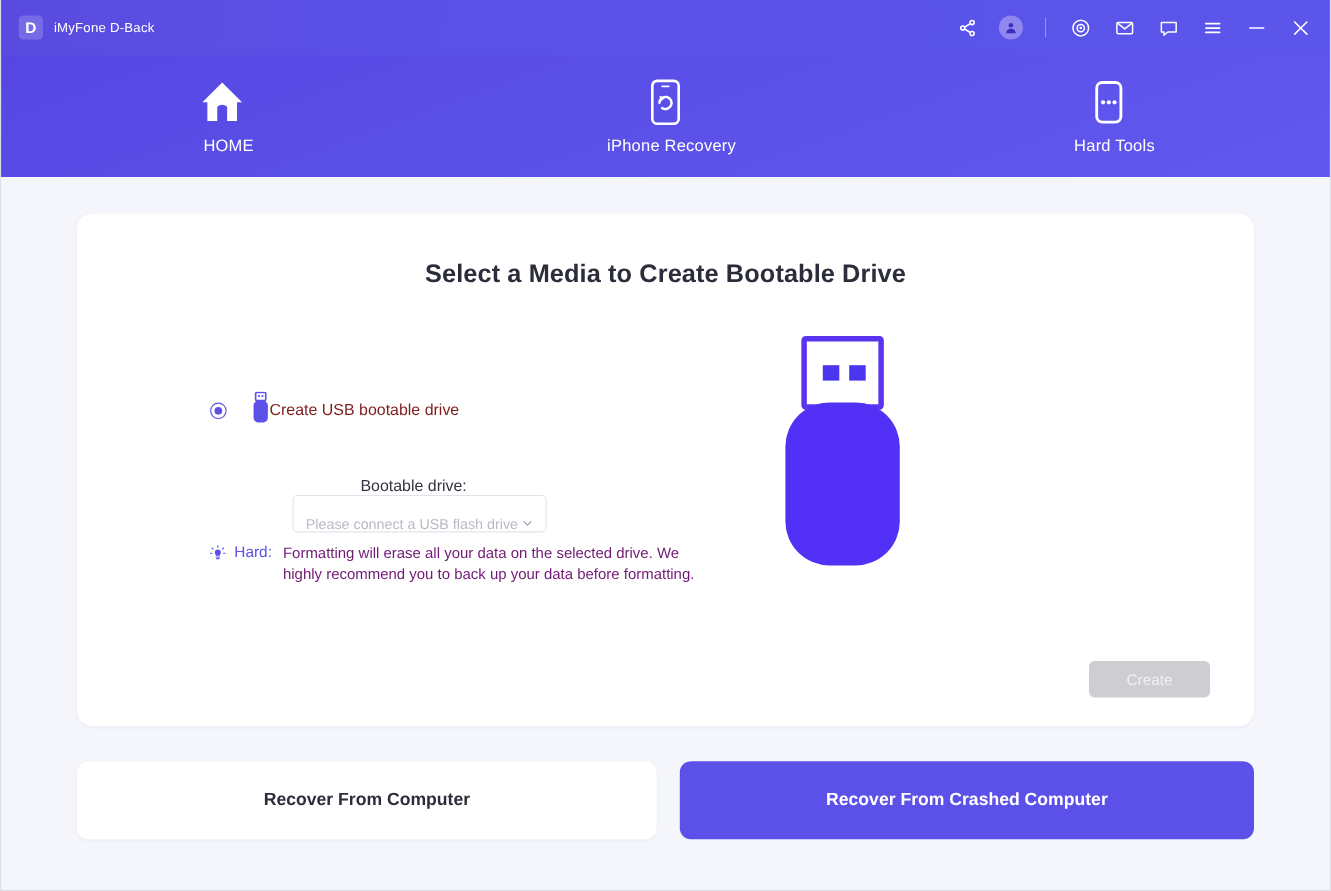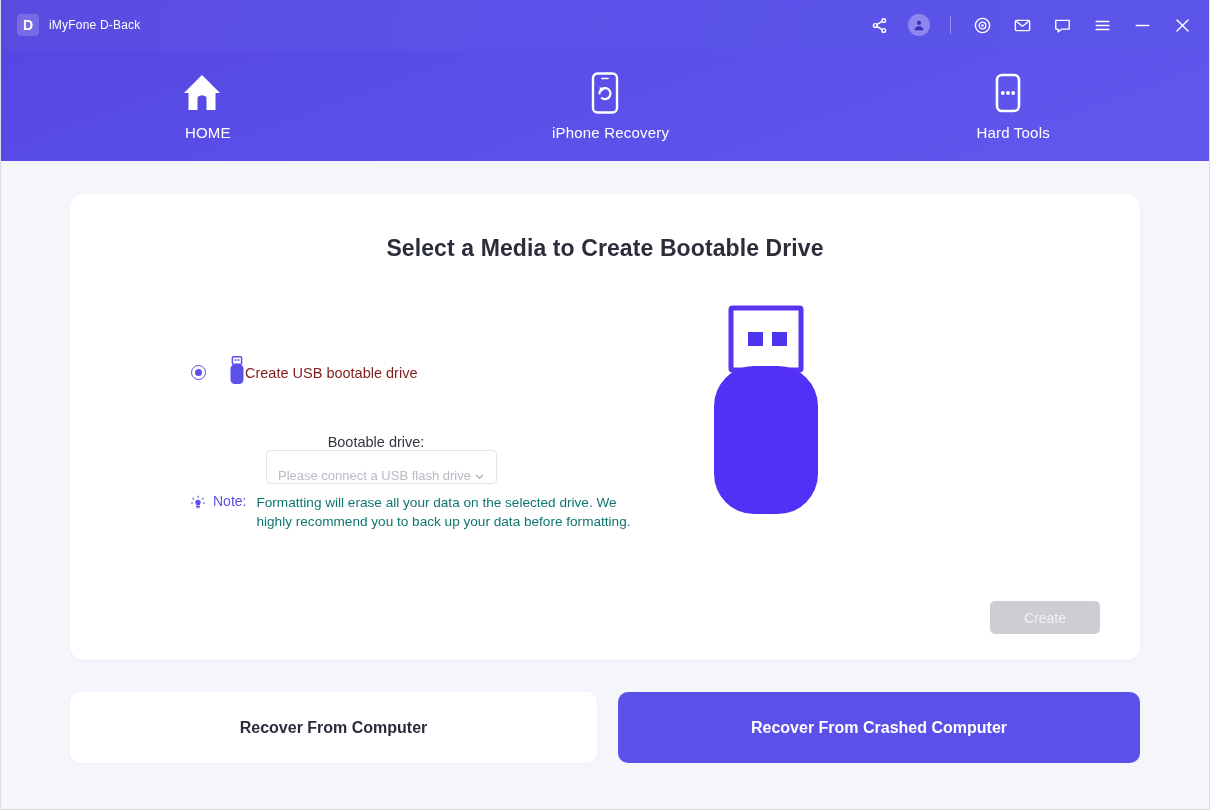--- a/index.html
+++ b/index.html
@@ -175,22 +175,22 @@
     font-size: 14.5px;
     color: #33343f;
     margin-right: 11px;
     white-space: nowrap;
   }
   .select {
     width: 231px; height: 34px;
     border: 1px solid #e2e3ea;
     border-radius: 4px;
     background: #ffffff;
-    display: flex; align-items: flex-end;
-    padding: 0 10px 0 11px;
+    display: flex; align-items: flex-start;
+    padding: 18px 10px 0 11px;
     cursor: pointer;
   }
   .select-value {
     font-size: 13px;
     color: #b9bac4;
     flex: 1;
     white-space: nowrap;
     overflow: hidden;
   }
   .chev { flex: none; color: #9b9cab; display: flex; }
@@ -207,21 +207,21 @@
     flex: none;
     margin-left: 7px;
     font-size: 14px;
     color: #5b51e8;
     white-space: nowrap;
   }
   .note-text {
     margin-left: 10px;
     font-size: 13.6px;
     line-height: 19px;
-    color: #0f766e;
+    color: #701a75;
     max-width: 375px;
   }
 
   
   .usb-big {
     position: absolute;
     left: 636px; top: 110px;
   }
 
   .create-btn {
@@ -424,21 +424,21 @@
               <path d="M6.6 9.2a3.4 3.4 0 1 1 6.8 0c0 1.6-1.2 2.3-1.2 3.5h-4.4c0-1.2-1.2-1.9-1.2-3.5z" fill="#5b51e8" stroke="none"></path>
               <line x1="8" y1="14.2" x2="12" y2="14.2"></line>
               <line x1="8.6" y1="16" x2="11.4" y2="16"></line>
               <line x1="10" y1="1.4" x2="10" y2="3.2"></line>
               <line x1="3.4" y1="4" x2="4.7" y2="5.2"></line>
               <line x1="16.6" y1="4" x2="15.3" y2="5.2"></line>
               <line x1="1.8" y1="10" x2="3.4" y2="10"></line>
               <line x1="18.2" y1="10" x2="16.6" y2="10"></line>
             </svg>
           </div>
-          <div class="note-word">Note:</div>
+          <div class="note-word">Hard:</div>
           <div class="note-text">Formatting will erase all your data on the selected drive. We highly recommend you to back up your data before formatting.</div>
         </div>
 
         <div class="usb-big">
           <svg width="120" height="220" viewBox="0 0 120 220" fill="none">
             <rect x="25" y="4" width="70" height="62" rx="1.5" fill="#ffffff" stroke="#5b34f0" stroke-width="5"></rect>
             <rect x="42" y="28" width="15" height="14" fill="#4b35ef"></rect>
             <rect x="66" y="28" width="15" height="14" fill="#4b35ef"></rect>
             <rect x="8" y="62" width="104" height="148" rx="40" fill="#5330f5"></rect>
           </svg>

